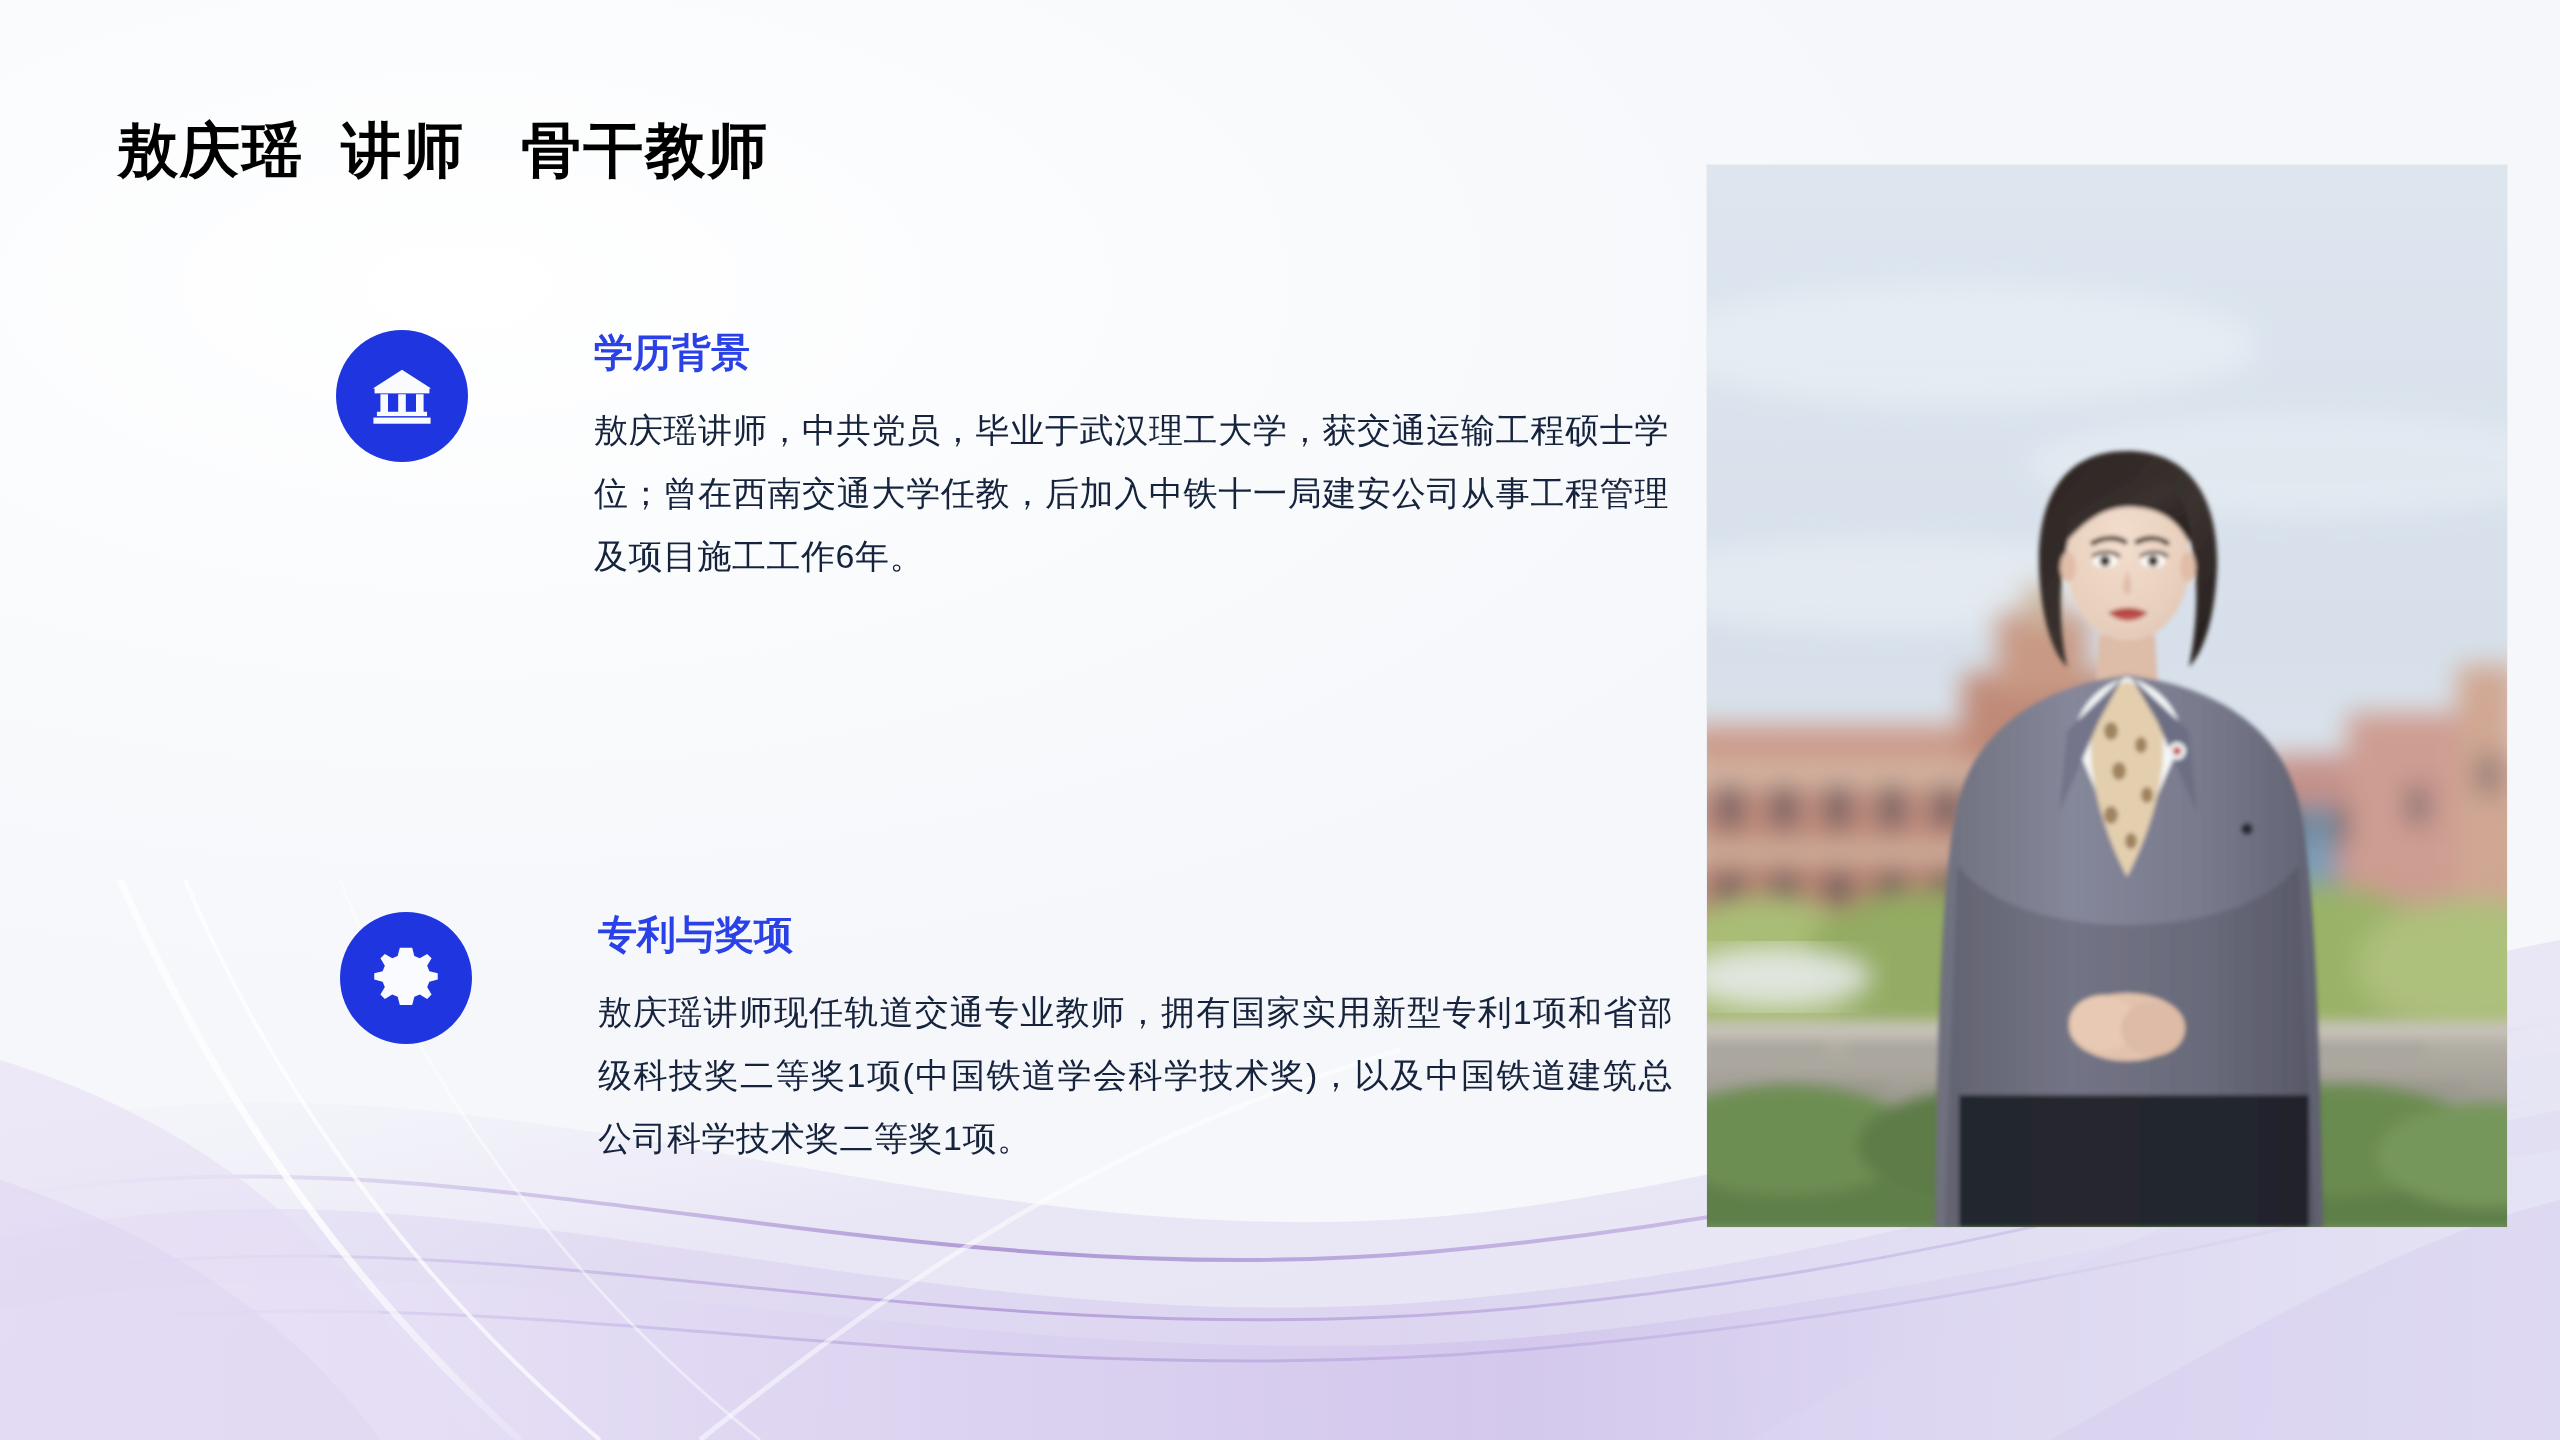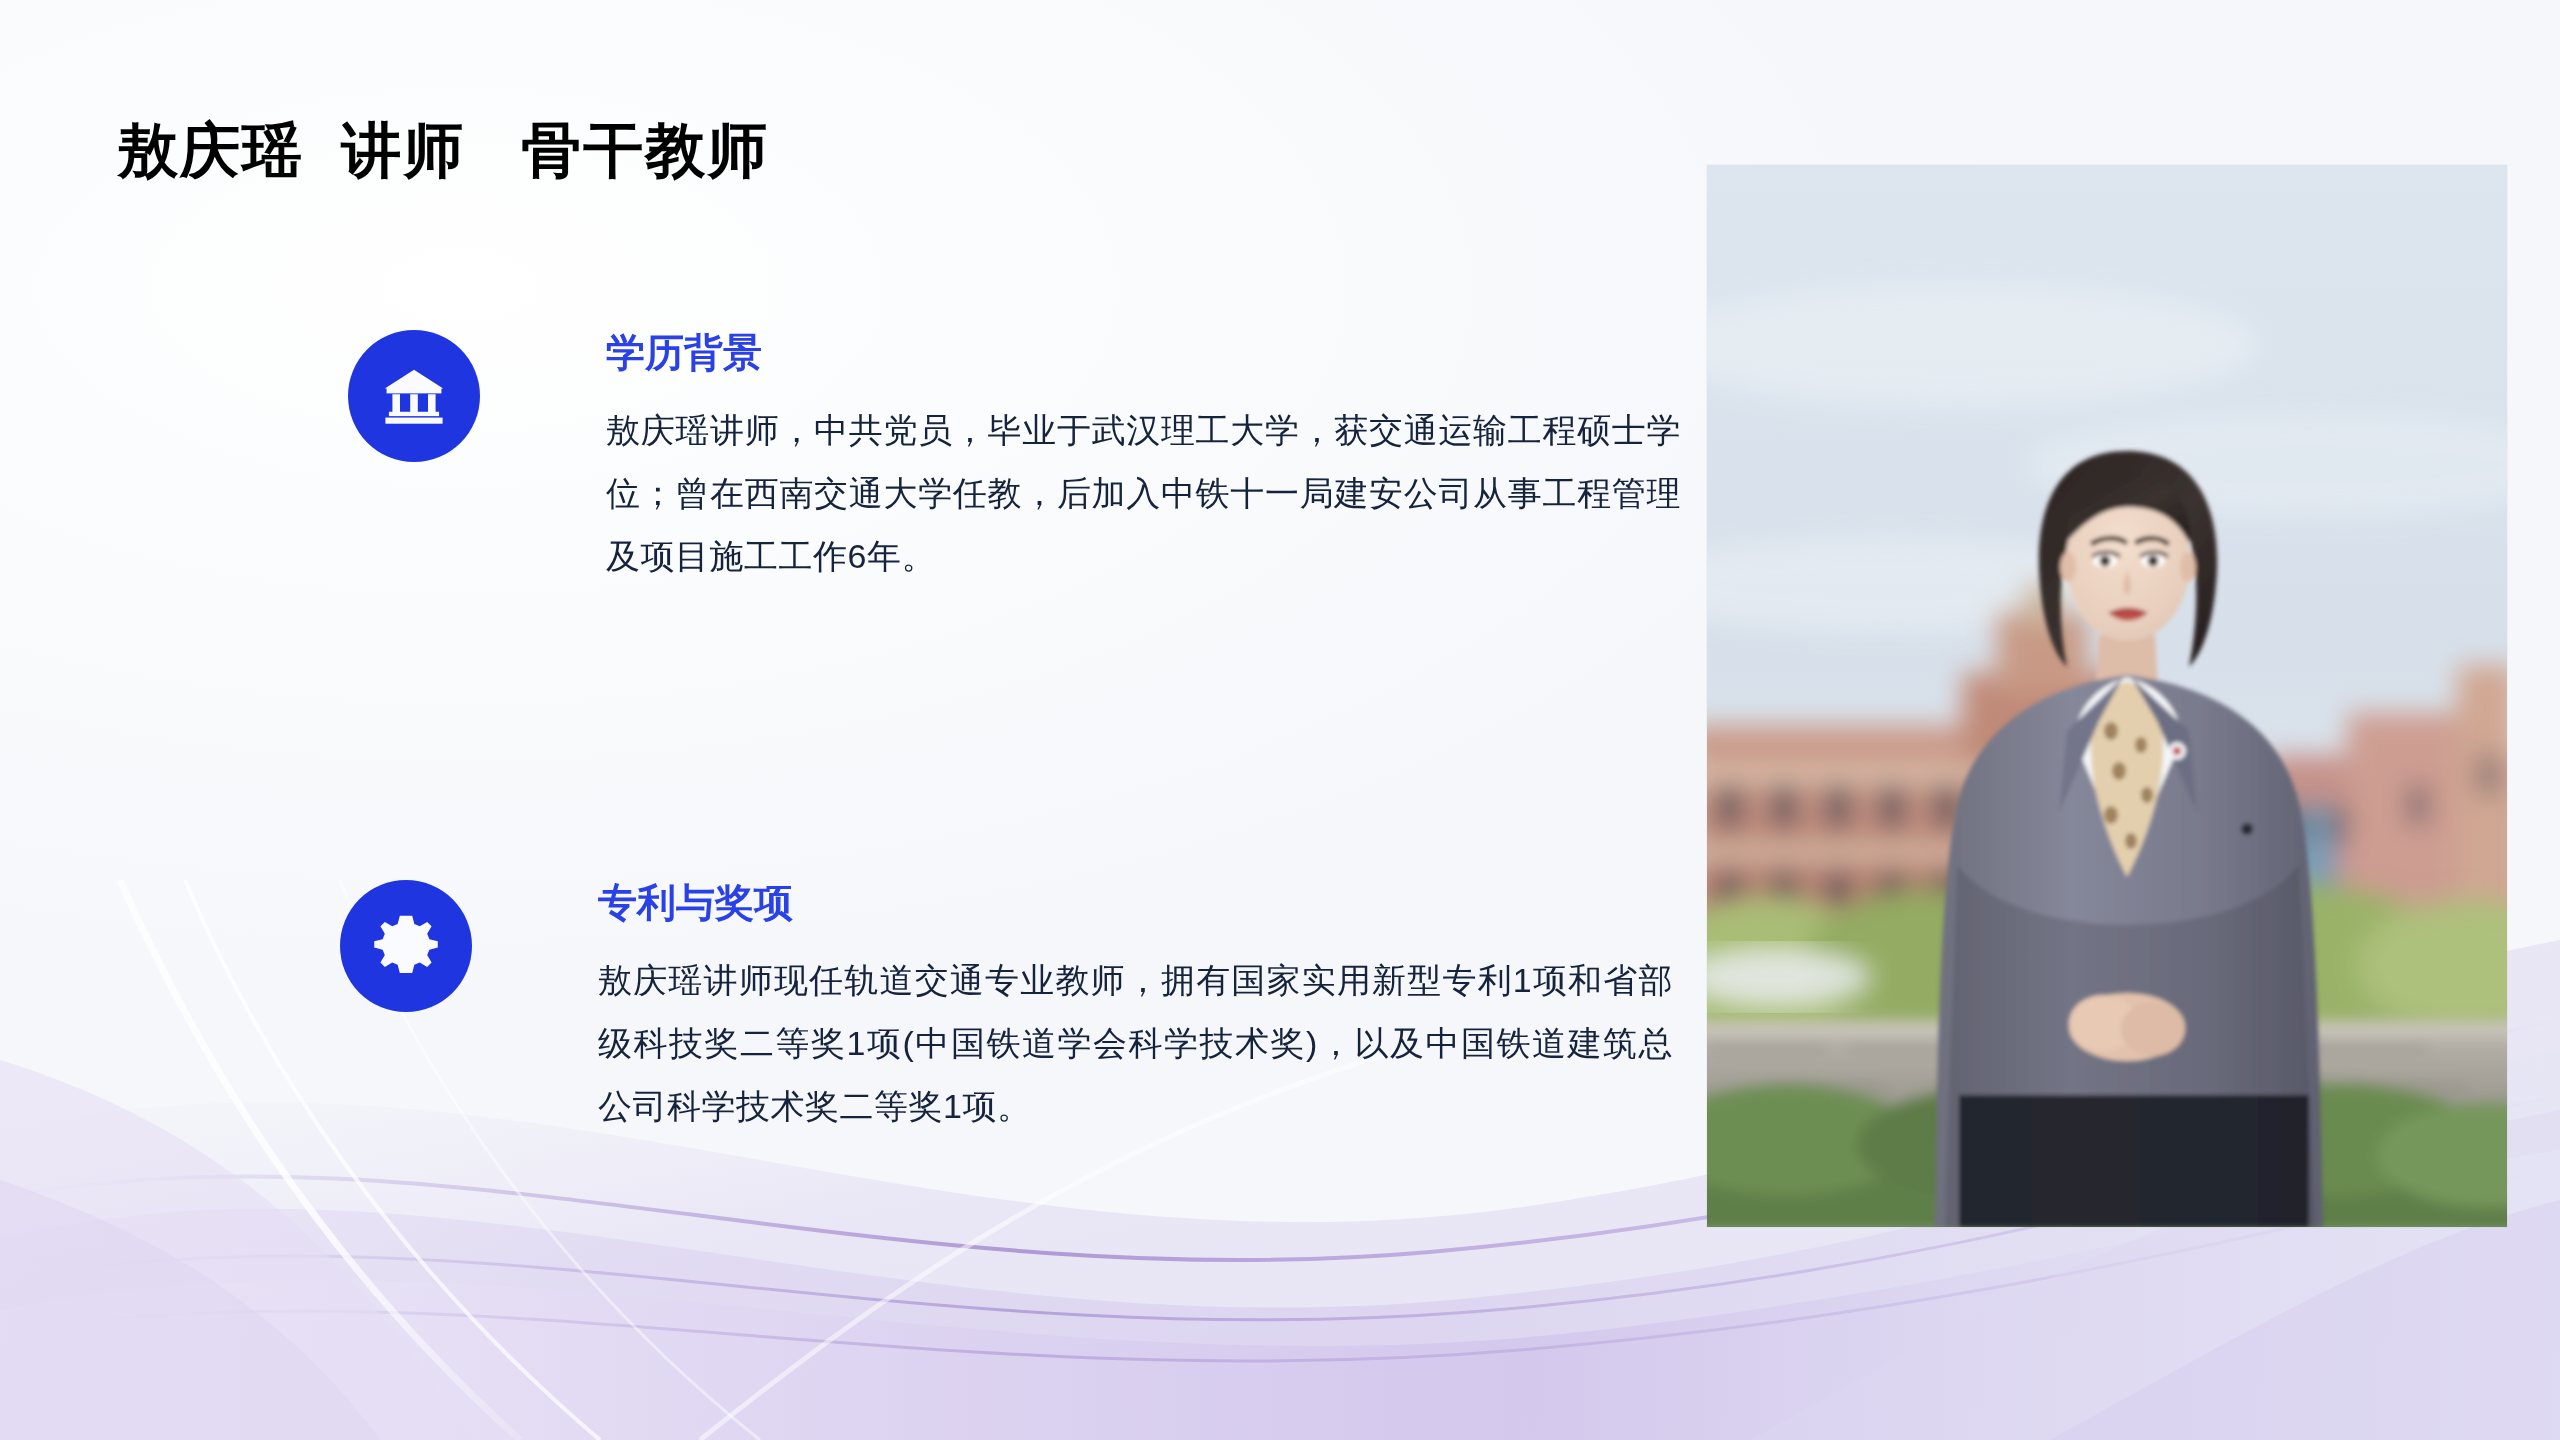--- a/index.html
+++ b/index.html
@@ -22,22 +22,22 @@
   
   #title {
     position:absolute; left:118px; top:118px;
     font-size:60px; font-weight:700; letter-spacing:2px;
     color:#000000; white-space:pre;
     line-height:1.1;
   }
 
   
   .block { position:absolute; }
-  #block-education { left:348px; top:330px; }
-  #block-patents   { left:340px; top:880px; }
+  #block-education { left:336px; top:330px; }
+  #block-patents   { left:340px; top:912px; }
 
   .icon-circle {
     position:absolute; left:0; top:0;
     width:132px; height:132px; border-radius:50%;
     background:#1F35E0;
     display:flex; align-items:center; justify-content:center;
   }
   .icon-circle svg { display:block; }
 
   .block-body { margin-left:258px; width:1100px; }

